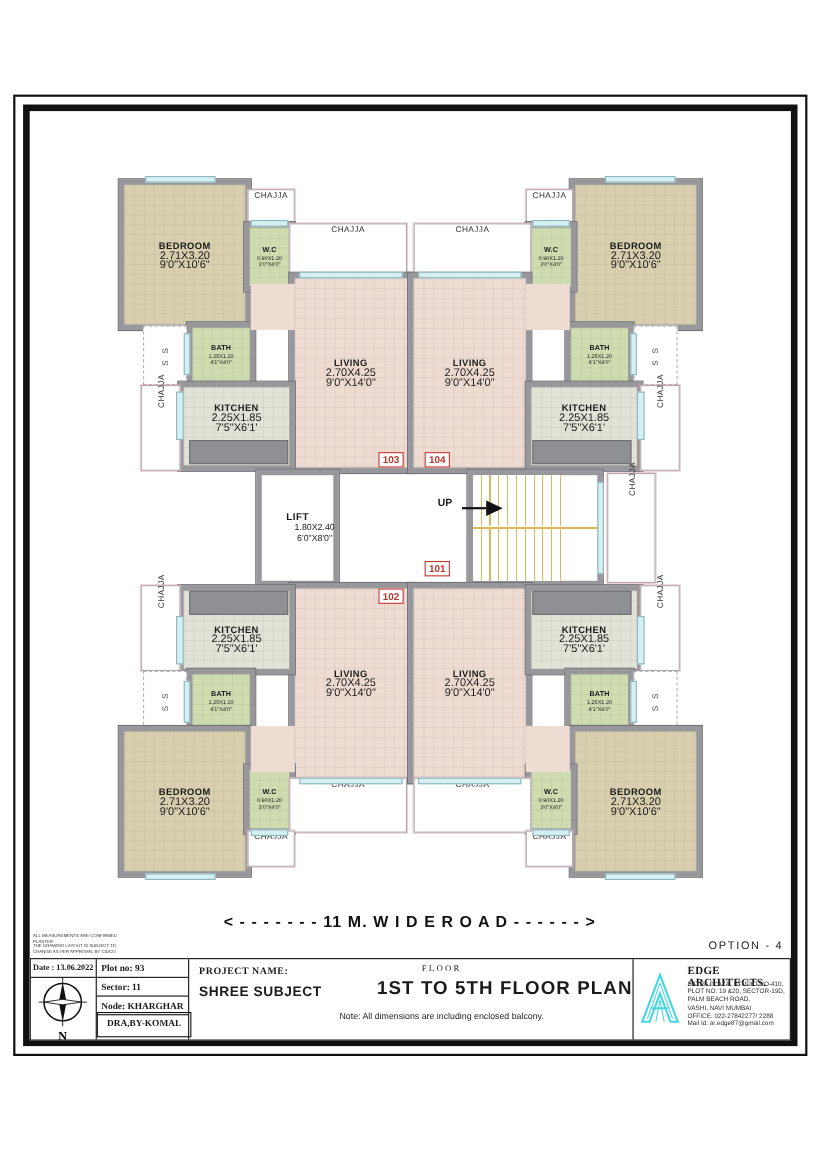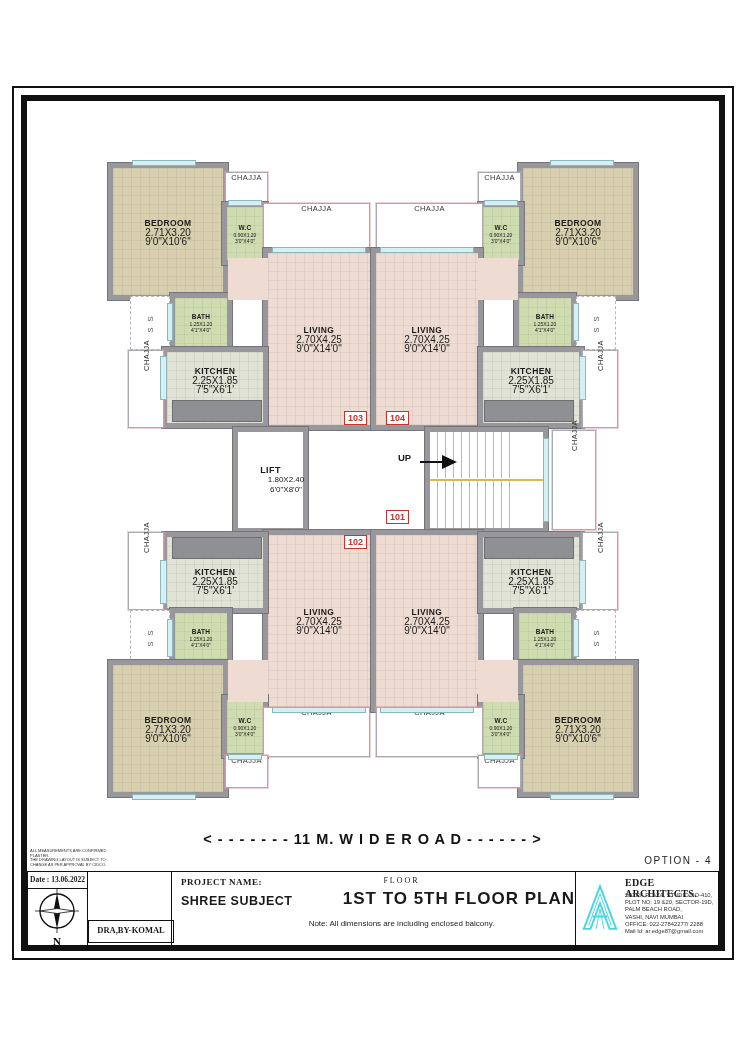--- a/index.html
+++ b/index.html
@@ -357,20 +357,25 @@
 
     <svg class="compass" viewBox="0 0 44 58" width="44" height="58">
       <line x1="22" y1="0" x2="22" y2="44" stroke="#111" stroke-width="0.8"></line>
       <line x1="0" y1="22" x2="44" y2="22" stroke="#111" stroke-width="0.8"></line>
       <circle cx="22" cy="22" r="17" fill="#fff" stroke="#111" stroke-width="1.4"></circle>
       <polygon points="22,4 25.5,22 22,40 18.5,22" fill="#111"></polygon>
       <polygon points="5,22 22,19.5 39,22 22,24.5" fill="#fff" stroke="#111" stroke-width="0.8"></polygon>
       <text x="22" y="56" font-size="11" font-weight="bold" text-anchor="middle" font-family="Liberation Serif, serif">N</text>
     </svg>
 
+    <div class="tb-col2">
+      <div class="tb-cell">Plot no: 93</div>
+      <div class="tb-cell">Sector: 11</div>
+      <div class="tb-cell">Node: KHARGHAR</div>
+    </div>
     <div class="tb-dra">DRA,BY-KOMAL</div>
 
     <div class="tb-projlabel">PROJECT NAME:</div>
     <div class="tb-projname">SHREE SUBJECT</div>
     <div class="tb-floor">FLOOR</div>
     <div class="tb-title">1ST TO 5TH FLOOR PLAN</div>
     <div class="tb-note">Note: All dimensions are including enclosed balcony.</div>
 
     <svg class="abs" style="left:553px;top:12px" viewBox="0 0 40 50" width="38" height="48">
       <g stroke="#45d6e2" fill="none" stroke-width="2">

